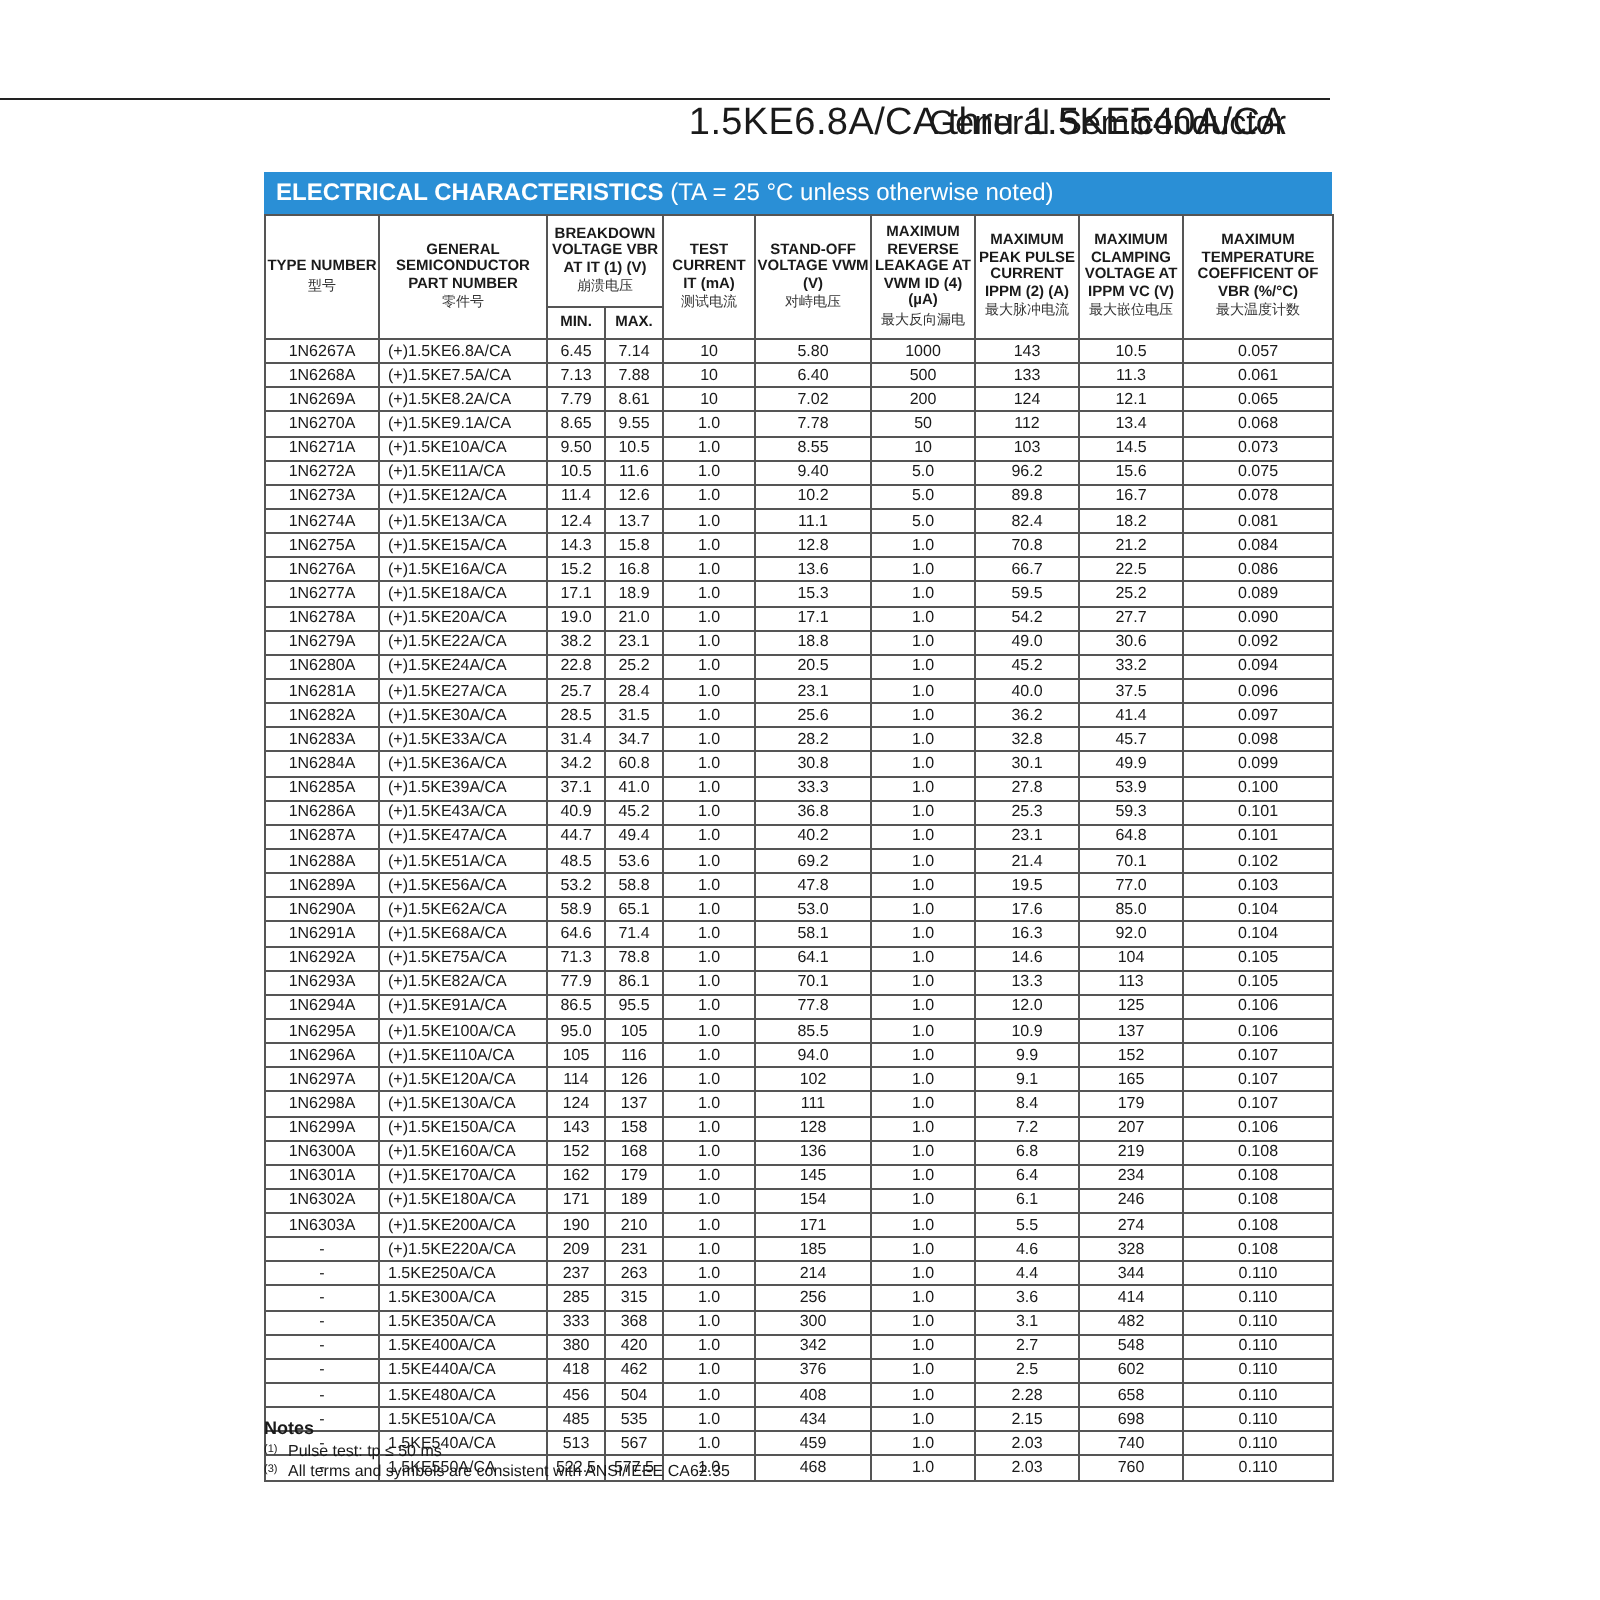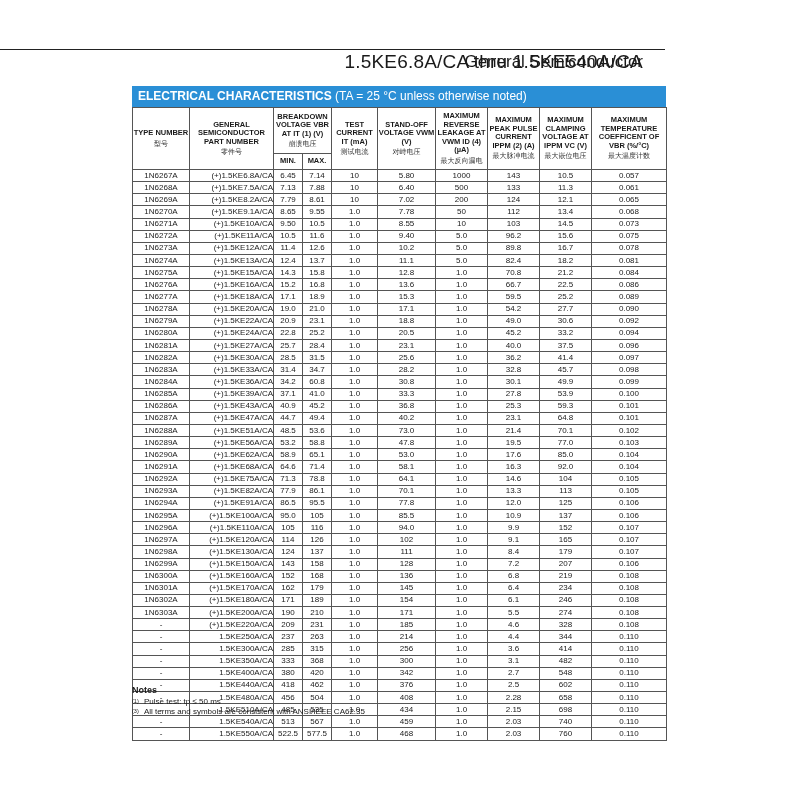--- a/index.html
+++ b/index.html
@@ -9,23 +9,23 @@
   .rule { position:absolute; left:0; width:665px; top:49px; height:1px; background:#222; }
   .subtitle { position:absolute; right:157px; top:52px; font-size:17px; }
   .table-wrap { position:absolute; left:132px; top:86px; width:534px; }
   .banner { background:#2a8fd6; color:#ffffff; font-weight:bold; font-size:12px; padding:3px 6px; height:15px; line-height:15px; }
   .banner .norm { font-weight:normal; }
   table { border-collapse:collapse; width:100%; table-layout:fixed; }
   th, td { border:1px solid #555; text-align:center; padding:0; }
   th { font-size:7.5px; font-weight:bold; line-height:8.5px; vertical-align:middle; }
   th .cn { font-weight:normal; font-size:7px; color:#333; display:block; margin-top:2px; }
   td { font-size:8px; height:11.15px; line-height:10px; }
-  td.left { text-align:right; padding-left:4px; }
+  td.left { text-align:left; padding-left:4px; }
   .notes { position:absolute; left:132px; top:686px; width:534px; font-size:8px; line-height:9.8px; }
-  .notes .hdr { font-weight:bold; font-size:9px; margin-bottom:1px; }
+  .notes .hdr { font-weight:bold; font-size:9px; margin-bottom:1px;margin-top:24px; }
   .note { display:flex; }
   .note .mk { width:12px; font-size:5.5px; flex-shrink:0; }
   .note .tx { text-align:justify; }
 </style>
 </head>
 <body>
 
 <div class="title-block">
   <div class="title-line">1.5KE6.8A/CA thru 1.5KE540A/CA</div>
 </div>
@@ -207,21 +207,21 @@
           <td>1.0</td>
           <td>17.1</td>
           <td>1.0</td>
           <td>54.2</td>
           <td>27.7</td>
           <td>0.090</td>
         </tr>
         <tr>
           <td>1N6279A</td>
           <td class="left">(+)1.5KE22A/CA</td>
-          <td>20.9</td>
+          <td>38.2</td>
           <td>23.1</td>
           <td>1.0</td>
           <td>18.8</td>
           <td>1.0</td>
           <td>49.0</td>
           <td>30.6</td>
           <td>0.092</td>
         </tr>
         <tr>
           <td>1N6280A</td>
@@ -318,21 +318,21 @@
           <td>23.1</td>
           <td>64.8</td>
           <td>0.101</td>
         </tr>
         <tr>
           <td>1N6288A</td>
           <td class="left">(+)1.5KE51A/CA</td>
           <td>48.5</td>
           <td>53.6</td>
           <td>1.0</td>
-          <td>73.0</td>
+          <td>69.2</td>
           <td>1.0</td>
           <td>21.4</td>
           <td>70.1</td>
           <td>0.102</td>
         </tr>
         <tr>
           <td>1N6289A</td>
           <td class="left">(+)1.5KE56A/CA</td>
           <td>53.2</td>
           <td>58.8</td>

